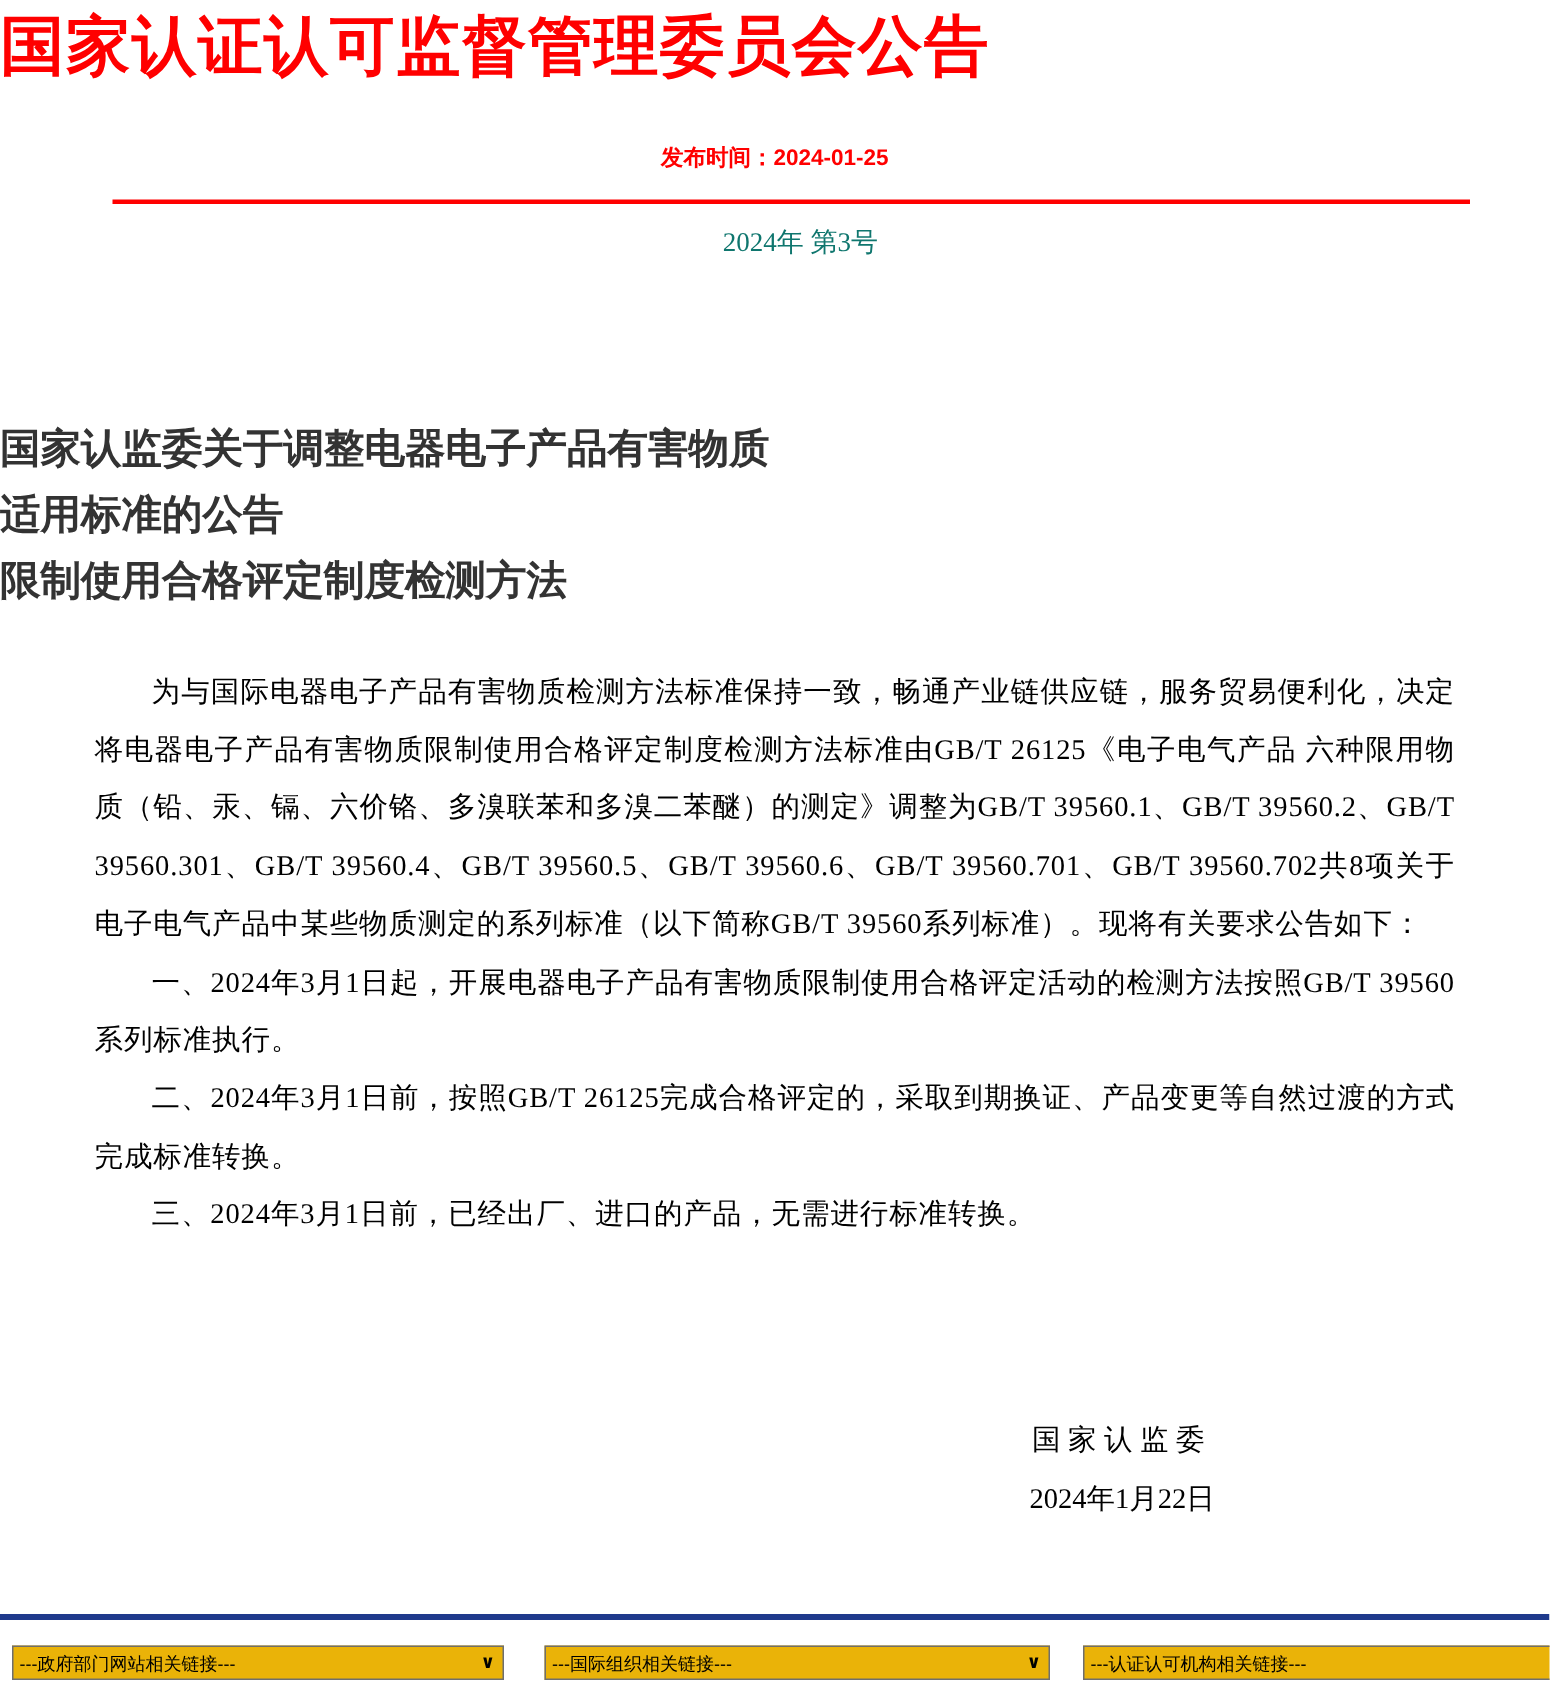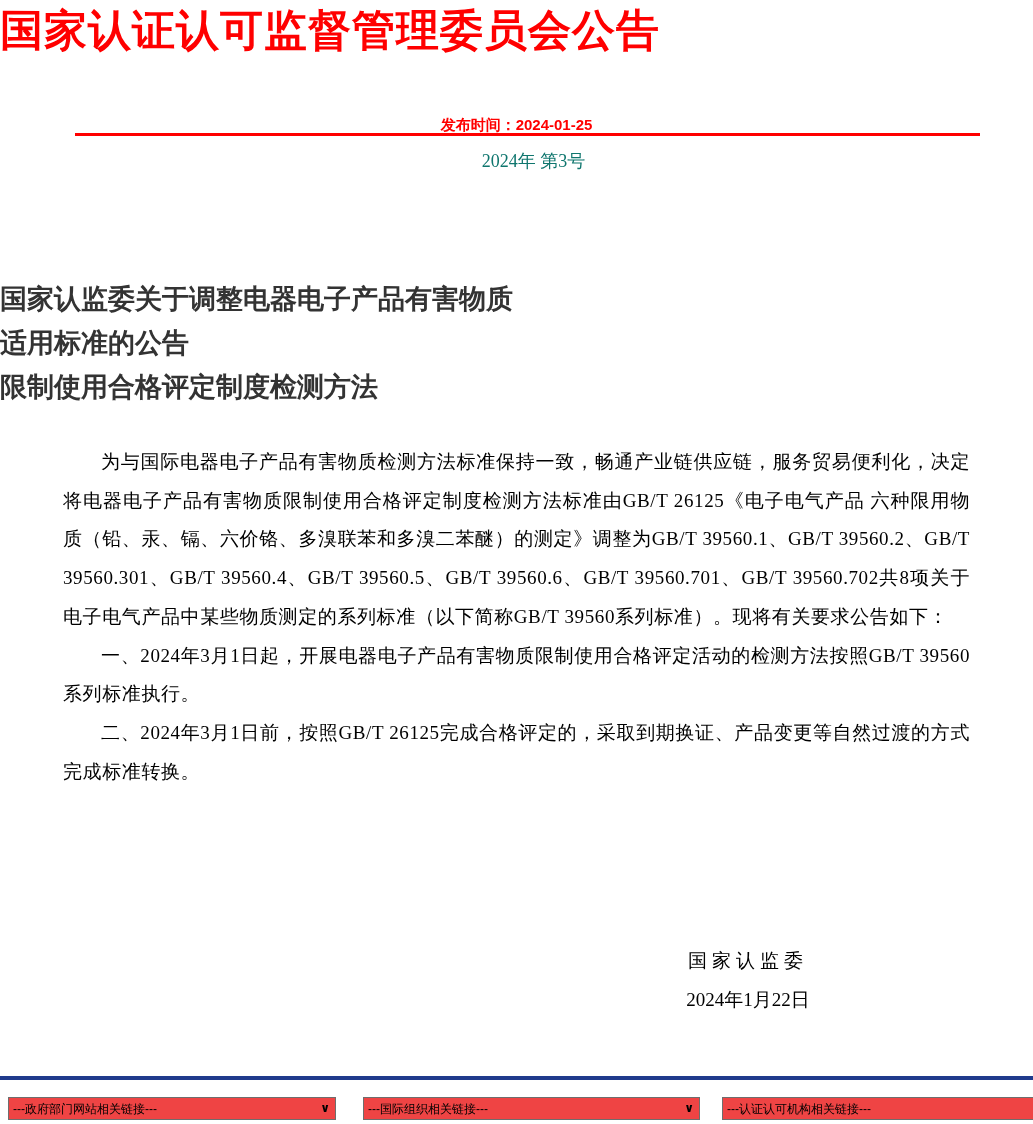--- a/index.html
+++ b/index.html
@@ -18,21 +18,21 @@
   }
   .header-title{
     position:absolute;top:2px;left:0;width:100%;
     text-align:left;color:var(--red);
     font-size:43px;font-weight:bold;letter-spacing:1px;
     white-space:nowrap;
   }
   .publish-time{
     position:absolute;top:96px;left:0;width:100%;
     text-align:center;color:var(--red);
-    font-size:15px;font-weight:bold;margin-top:20px;
+    font-size:15px;font-weight:bold;
   }
   .red-divider{
     position:absolute;top:133px;left:75px;width:905px;height:3px;
     background:var(--red);
   }
   .doc-number{
     position:absolute;top:149px;left:17px;width:100%;
     text-align:center;color:#0f766e;
     font-family:"Liberation Serif","DejaVu Serif",serif;
     font-size:18px;
@@ -60,21 +60,21 @@
     position:absolute;top:1076px;left:0;width:1033px;height:4px;
     background:var(--navy);
   }
   .select-wrap{
     position:absolute;top:1097px;height:23px;
   }
   .select-wrap select{
     width:100%;height:23px;
     -webkit-appearance:none;-moz-appearance:none;appearance:none;
     border:1px solid var(--select-border);border-radius:0;
-    background:#ef4444;color:#000000;
+    background:#eab308;color:#000000;
     font-size:12px;line-height:19px;
     padding:2px 18px 2px 4px;
     font-family:"Liberation Sans","DejaVu Sans",sans-serif;
   }
   .chevron{
     position:absolute;right:6px;top:2px;
     font-size:12px;font-weight:bold;color:#000;
     pointer-events:none;line-height:19px;
   }
   #select-wrap-1{left:8px;width:328px;}
@@ -95,20 +95,21 @@
 <div class="notice-title">
   <div>国家认监委关于调整电器电子产品有害物质</div>
   <div>适用标准的公告</div>
   <div>限制使用合格评定制度检测方法</div>
 </div>
 
 <div class="body-text">
   <p>为与国际电器电子产品有害物质检测方法标准保持一致，畅通产业链供应链，服务贸易便利化，决定将电器电子产品有害物质限制使用合格评定制度检测方法标准由GB/T 26125《电子电气产品 六种限用物质（铅、汞、镉、六价铬、多溴联苯和多溴二苯醚）的测定》调整为GB/T 39560.1、GB/T 39560.2、GB/T 39560.301、GB/T 39560.4、GB/T 39560.5、GB/T 39560.6、GB/T 39560.701、GB/T 39560.702共8项关于电子电气产品中某些物质测定的系列标准（以下简称GB/T 39560系列标准）。现将有关要求公告如下：</p>
   <p>一、2024年3月1日起，开展电器电子产品有害物质限制使用合格评定活动的检测方法按照GB/T 39560系列标准执行。</p>
   <p>二、2024年3月1日前，按照GB/T 26125完成合格评定的，采取到期换证、产品变更等自然过渡的方式完成标准转换。</p>
+  <p>三、2024年3月1日前，已经出厂、进口的产品，无需进行标准转换。</p>
 </div>
 
 <div class="signature">
   <div class="org">国家认监委</div>
   <div class="date">2024年1月22日</div>
 </div>
 
 <div class="navy-divider"></div>
 
 <div class="select-wrap" id="select-wrap-1">

